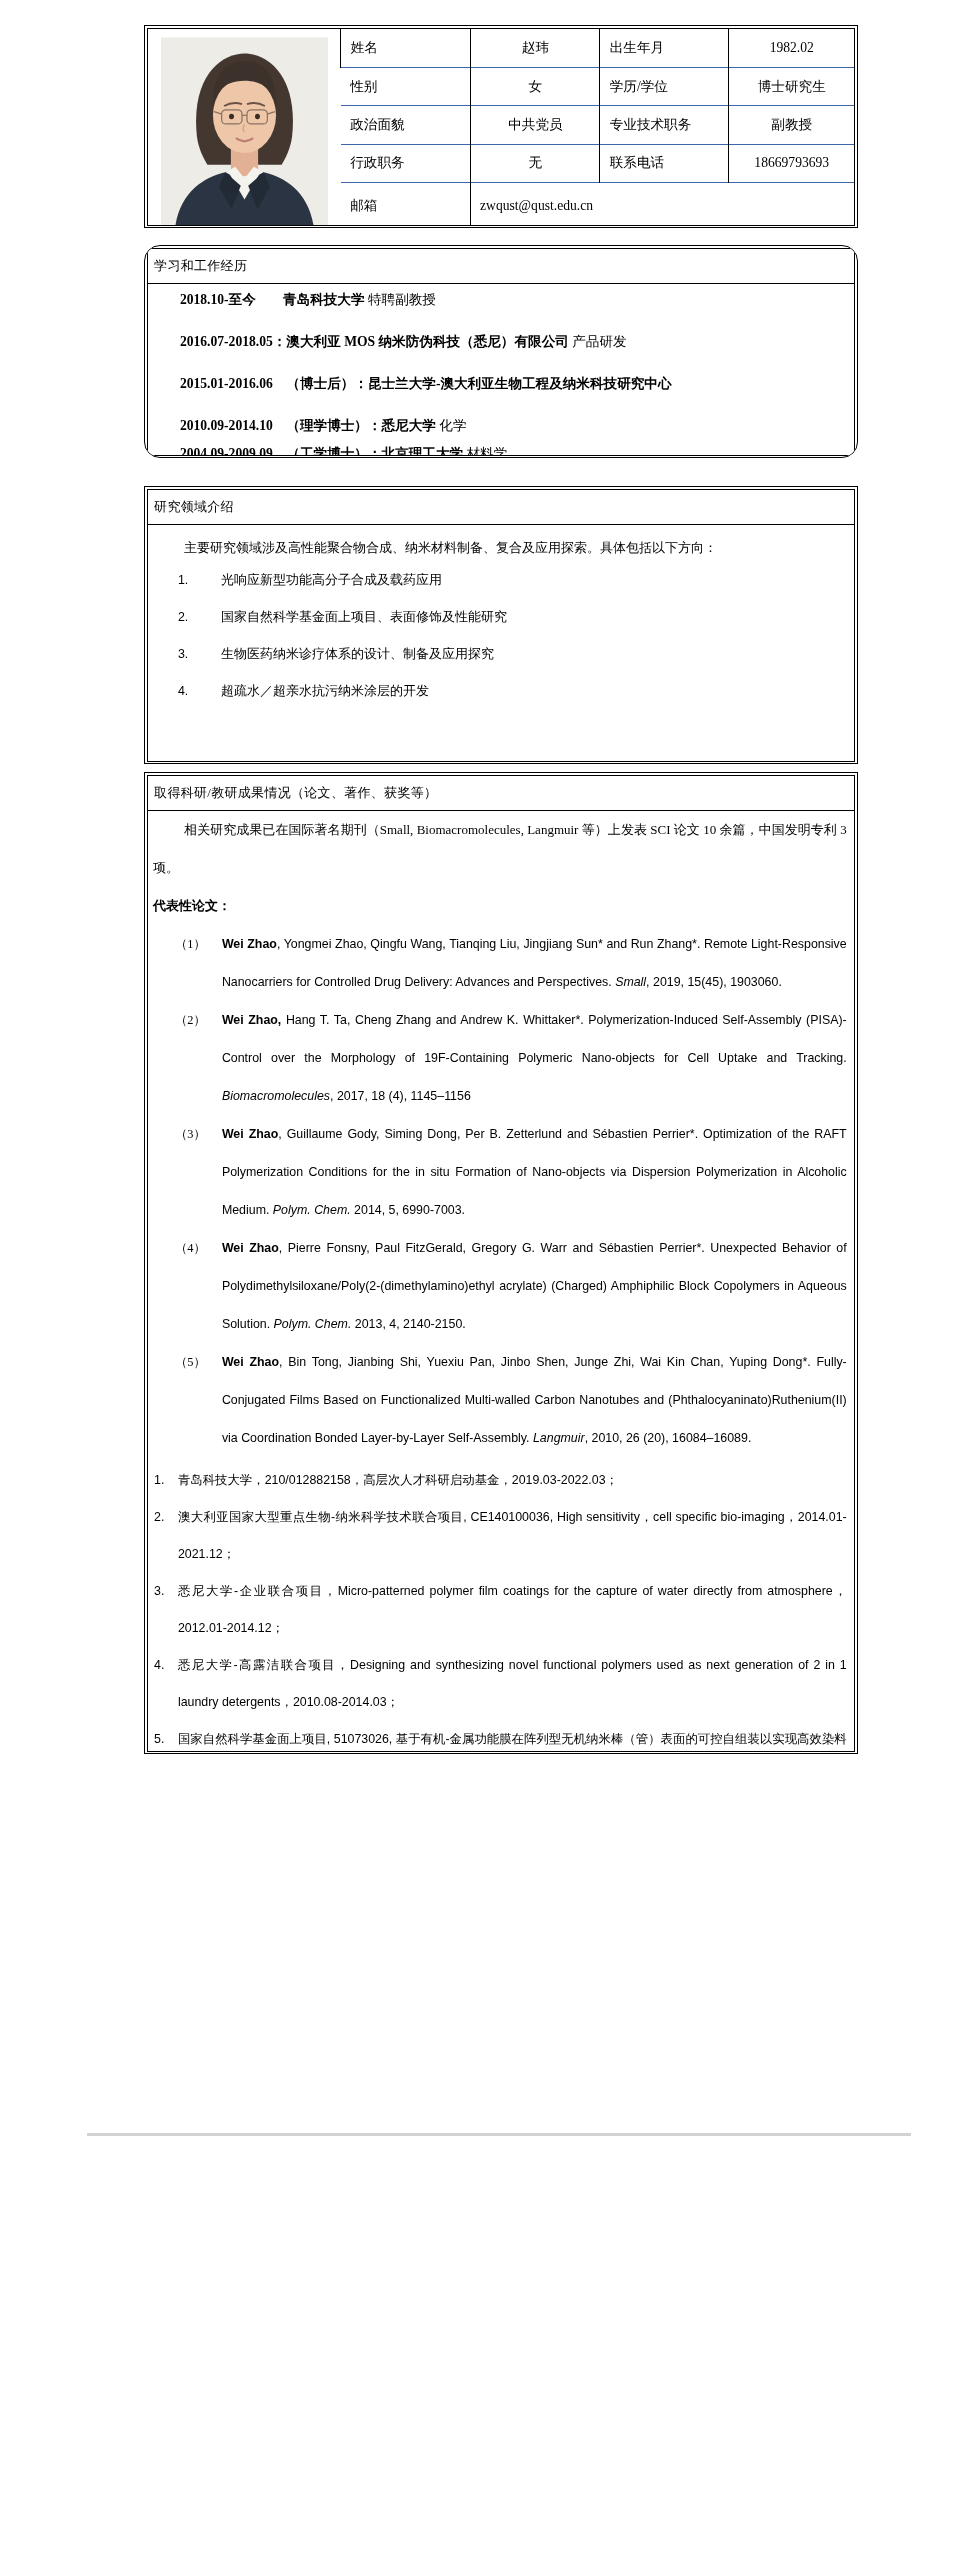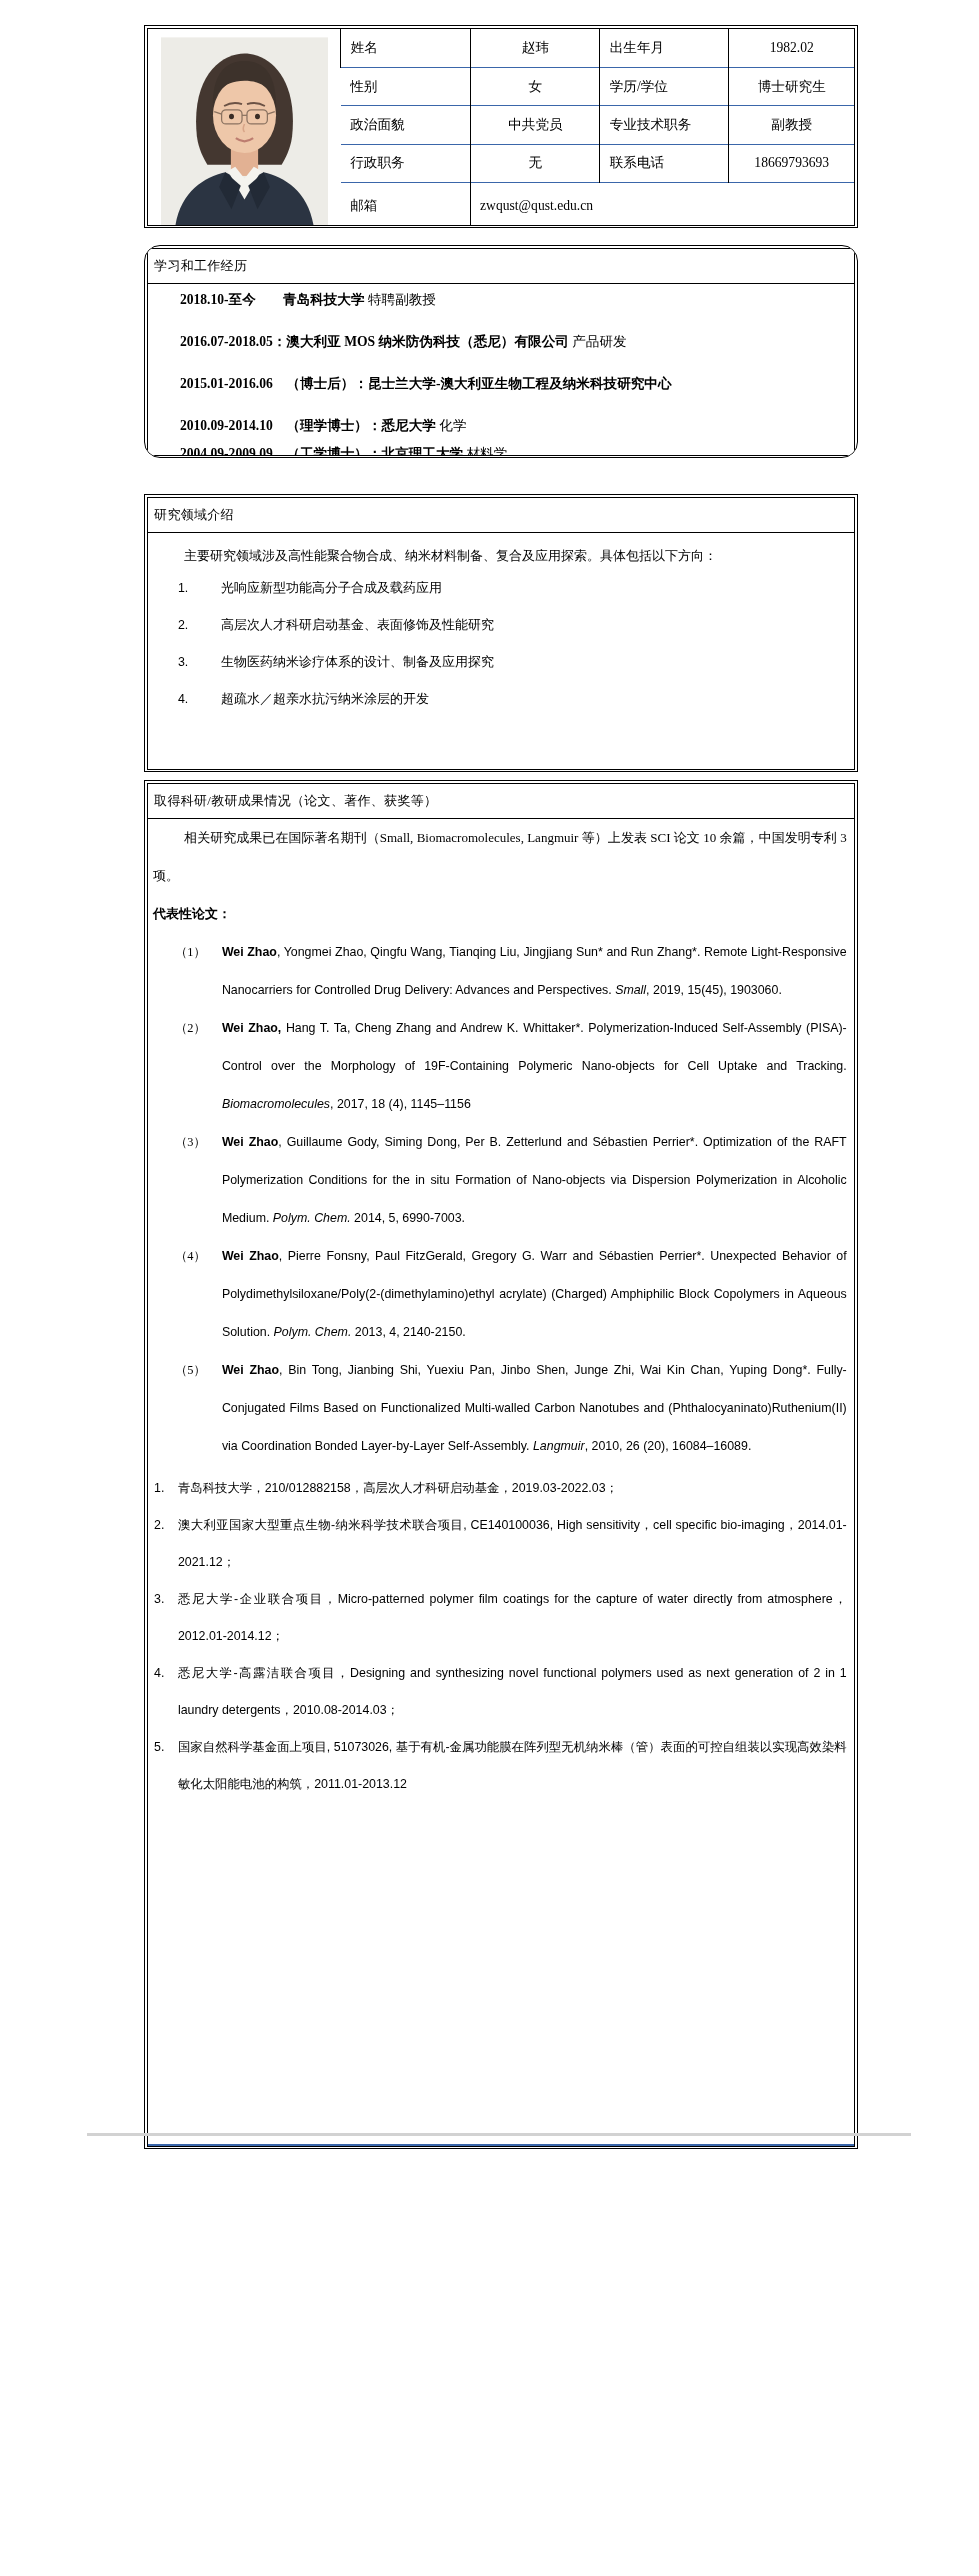--- a/index.html
+++ b/index.html
@@ -8,22 +8,22 @@
   body{ width:979px; height:2576px; position:relative; overflow:hidden;
         font-family:"Liberation Serif","DejaVu Serif",serif; color:#000; }
   .doc{ position:absolute; left:144px; top:25.4px; width:714px; }
 
   
   .shell{ border:1.9px solid var(--ink); padding:1.9px; background:#fff; overflow:hidden; }
   .shell-inner{ border:0.6px solid var(--ink); height:100%; overflow:hidden; background:#fff; }
 
   #box-id{ height:203px; }
   #box-a{ height:213px; margin-top:17px;border-radius:16px; }
-  #box-b{ height:278px; margin-top:36px; }
-  #box-c{ height:1369px; margin-top:8px; }
+  #box-b{ height:278px; margin-top:28px; }
+  #box-c{ height:982px; margin-top:8px; }
   #box-c .shell-inner{ display:flex; flex-direction:column; }
 
   
   table.profile{ width:100%; height:247px; border-collapse:collapse; table-layout:fixed; }
   table.profile td{ border-left:0.6px solid #000; border-top:1.9px solid var(--accent);
                     font-size:13.6px; overflow:hidden; }
   table.profile tr:first-child td{ border-top:none; }
   table.profile td:first-child{ border-left:none; }
   td.photo-td{ vertical-align:top; text-align:center; padding-top:8px; border-top:none !important; }
   td.lb{ text-align:left; padding-left:9.3px; }
@@ -174,21 +174,21 @@
       <div class="sec-h">研究领域介绍</div>
       <div class="res">
         <p class="res-intro">主要研究领域涉及高性能聚合物合成、纳米材料制备、复合及应用探索。具体包括以下方向：</p>
         <div class="res-list">
             <div class="res-item">
               <span class="res-num">1.</span>
               <div class="txt"><span>光响应新型功能高分子合成及载药应用</span></div>
             </div>
             <div class="res-item">
               <span class="res-num">2.</span>
-              <div class="txt"><span>高层次人才科研启动基金、表面修饰及性能研究</span></div>
+              <div class="txt"><span>国家自然科学基金面上项目、表面修饰及性能研究</span></div>
             </div>
             <div class="res-item">
               <span class="res-num">3.</span>
               <div class="txt"><span>生物医药纳米诊疗体系的设计、制备及应用探究</span></div>
             </div>
             <div class="res-item">
               <span class="res-num">4.</span>
               <div class="txt"><span>超疏水／超亲水抗污纳米涂层的开发</span></div>
             </div>
           </div>

